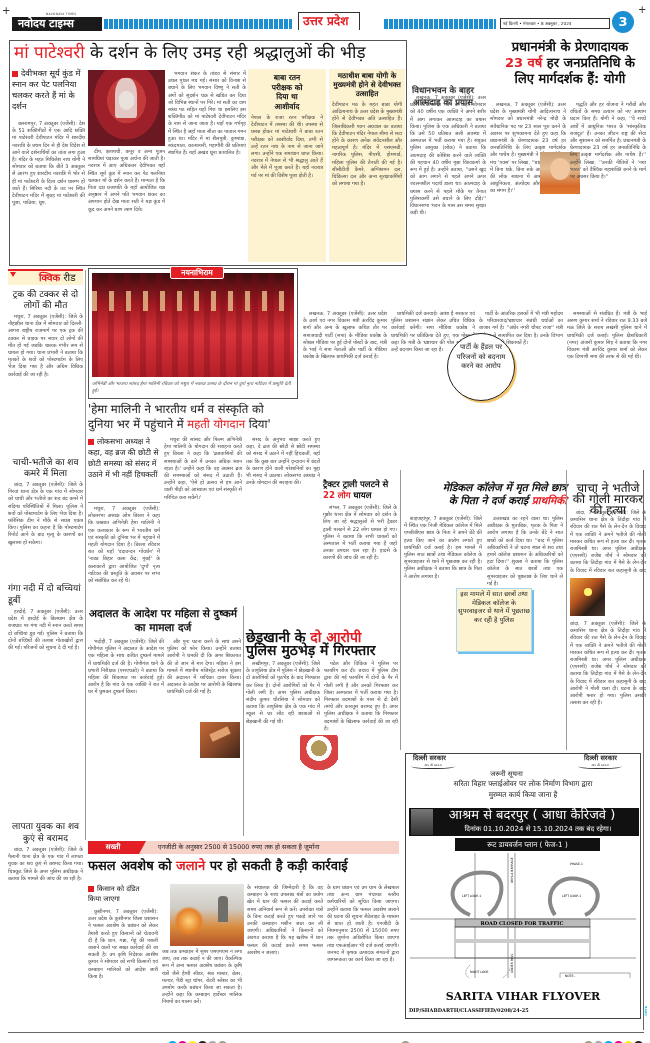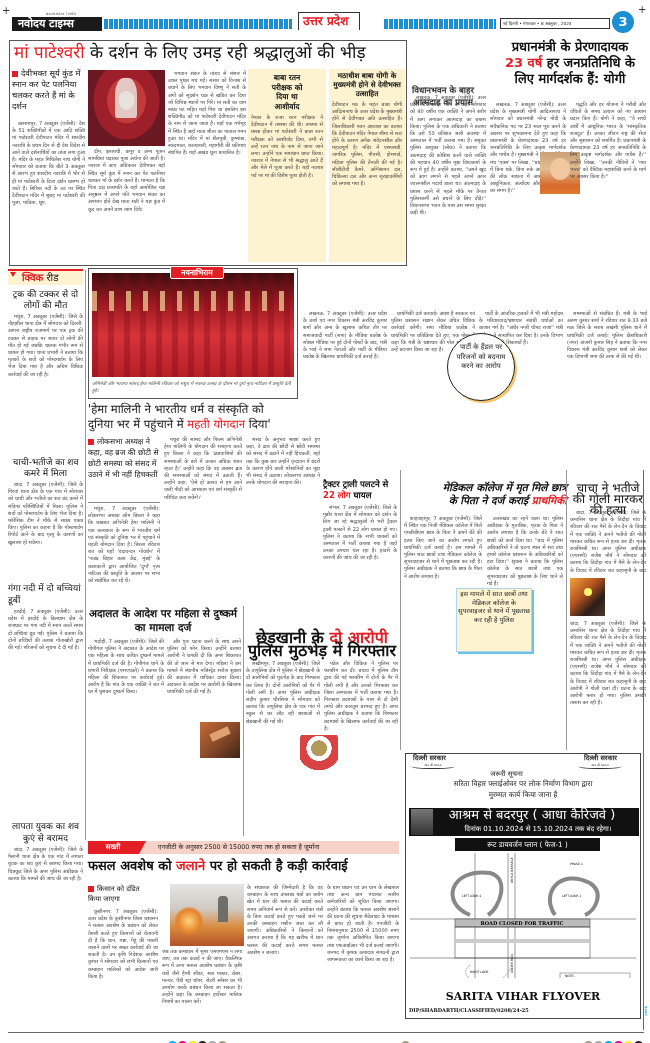--- a/index.html
+++ b/index.html
@@ -84,21 +84,21 @@
 <div class="photo" style="left:540px;top:152px;width:40px;height:42px;background:linear-gradient(180deg,#caa078 0%,#e3bd92 40%,#d66a2a 80%,#e07a30 100%);">
   <div class="abs" style="left:10px;top:6px;width:20px;height:22px;border-radius:50%;background:#f0c79e;"></div>
 </div>
 <div class="abs body-text" style="left:570px;top:101px;width:76px;height:156px;">
     <p>पद्धति और हर योजना ने गरीबों और वंचितों के समग्र उत्थान को नए आयाम प्रदान किए हैं। योगी ने कहा, ''वे सच्चे अर्थों में आधुनिक भारत के 'सांस्कृतिक राजदूत' हैं। उनका जीवन राष्ट्र की सेवा और सुशासन को समर्पित है। प्रधानमंत्री के प्रेरणादायक 23 वर्ष हर जनप्रतिनिधि के लिए उत्कृष्ट मार्गदर्शक और पाथेय हैं।'' उन्होंने लिखा, ''उनकी नीतियों ने 'नया भारत' को वैश्विक महाशक्ति बनने के मार्ग पर अग्रसर किया है।''</p>
   </div>
 
 <div class="abs" style="left:8px;top:269px;width:75px;height:16px;background:#fdf3d0;border-top:2px solid #e31e24;">
   <span class="abs" style="left:2px;top:1px;width:0;height:0;border-left:3px solid transparent;border-right:3px solid transparent;border-top:5px solid #e31e24;"></span>
   <span class="abs hl" style="left:14px;top:0;font-size:10px;line-height:14px;font-weight:normal;">
-    <span class="red" style="font-weight:bold;">क्विक</span><span> रीड</span>
+    <span class="red" style="font-weight:bold;margin-left:17px;">क्विक</span><span> रीड</span>
   </span>
 </div>
 
 <div class="abs hl" style="left:8px;top:289px;width:75px;font-size:9px;line-height:11px;text-align:center;font-weight:normal;">ट्रक की टक्कर से दो लोगों की मौत</div>
 <div class="abs body-text" style="left:8px;top:313px;width:75px;height:142px;">
     <p>मथुरा, 7 अक्तूबर (एजेंसी): जिले के नौहझील थाना क्षेत्र में सोमवार को दिल्ली-आगरा राष्ट्रीय राजमार्ग पर एक ट्रक की टक्कर से बाइक पर सवार दो लोगों की मौत हो गई जबकि चालक गंभीर रूप से घायल हो गया। थाना प्रभारी ने बताया कि मृतकों के शवों को पोस्टमार्टम के लिए भेज दिया गया है और अग्रिम विधिक कार्रवाई की जा रही है।</p>
   </div>
 
 <div class="abs hl" style="left:8px;top:457px;width:75px;font-size:9px;line-height:11px;text-align:center;font-weight:normal;">चाची-भतीजे का शव कमरे में मिला</div>
 <div class="abs body-text" style="left:8px;top:481px;width:75px;height:98px;">
@@ -200,21 +200,21 @@
     <p>भदोही, 7 अक्तूबर (एजेंसी): जिले की गोपीगंज पुलिस ने अदालत के आदेश पर एक महिला के साथ कथित दुष्कर्म मामले में प्राथमिकी दर्ज की है। गोपीगंज थाने के प्रभारी निरीक्षक (एसएचओ) ने बताया कि महिला की शिकायत पर कार्रवाई हुई। आरोप है कि गांव के एक व्यक्ति ने रात में घर में घुसकर दुष्कर्म किया।</p>
   </div>
 <div class="abs body-text" style="left:167px;top:638px;width:74px;height:195px;">
     <p>और पुनः घटना करने के साथ उसने पुलिस को फोन किया। उन्होंने बताया आरोपी ने धमकी दी कि अगर शिकायत की तो जान से मार देगा। महिला ने इस मामले में स्थानीय मजिस्ट्रेट सरोज शुक्ला की अदालत में याचिका दायर किया। अदालत के आदेश पर आरोपी के खिलाफ प्राथमिकी दर्ज की गई है।</p>
   </div>
 <div class="photo" style="left:200px;top:722px;width:40px;height:36px;background:linear-gradient(135deg,#c56a36 0%,#8b4a2a 50%,#3d2417 100%);">
   <div class="abs" style="left:10px;top:8px;width:20px;height:8px;background:#e0a070;transform:rotate(-25deg);"></div>
 </div>
 <div class="vline" style="left:243px;top:606px;height:230px;background:#999;"></div>
 
-<div class="abs hl" style="left:246px;top:631px;width:152px;font-size:16px;line-height:13px;text-align:center;white-space:nowrap;">
+<div class="abs hl" style="left:246px;top:631px;width:152px;font-size:14px;line-height:13px;text-align:left;white-space:nowrap;">
   <div><span>छेड़खानी के </span><span class="red">दो आरोपी</span></div>
   <div>पुलिस मुठभेड़ में गिरफ्तार</div>
 </div>
 <div class="abs body-text" style="left:246px;top:660px;width:74px;height:175px;">
     <p>लखीमपुर, 7 अक्तूबर (एजेंसी): जिले के तापुलिया क्षेत्र में पुलिस ने छेड़खानी के दो आरोपियों को मुठभेड़ के बाद गिरफ्तार कर लिया है। दोनों आरोपियों को पैर में गोली लगी है। अपर पुलिस अधीक्षक संदीप कुमार चौरसिया ने सोमवार को बताया कि तापुलिया क्षेत्र के एक गांव में स्कूल से घर लौट रही छात्राओं से छेड़खानी की गई थी।</p>
   </div>
 <div class="abs body-text" style="left:324px;top:660px;width:74px;height:175px;">
     <p>पटेल और विकिक ने पुलिस पर फायरिंग कर दी। बचाव में पुलिस टीम द्वारा की गई फायरिंग में दोनों के पैर में गोली लगी है और उनको गिरफ्तार कर जिला अस्पताल में भर्ती कराया गया है। गिरफ्तार बदमाशों के पास से दो देसी तमंचे और कारतूस बरामद हुए हैं। अपर पुलिस अधीक्षक ने बताया कि गिरफ्तार बदमाशों के खिलाफ कार्रवाई की जा रही है।</p>
   </div>
 <div class="photo" style="left:300px;top:735px;width:38px;height:38px;background:radial-gradient(circle at 50% 35%, #b49a5a 0 25%, #fff 26% 40%, #d94343 41% 70%, #fff 71%);"></div>

